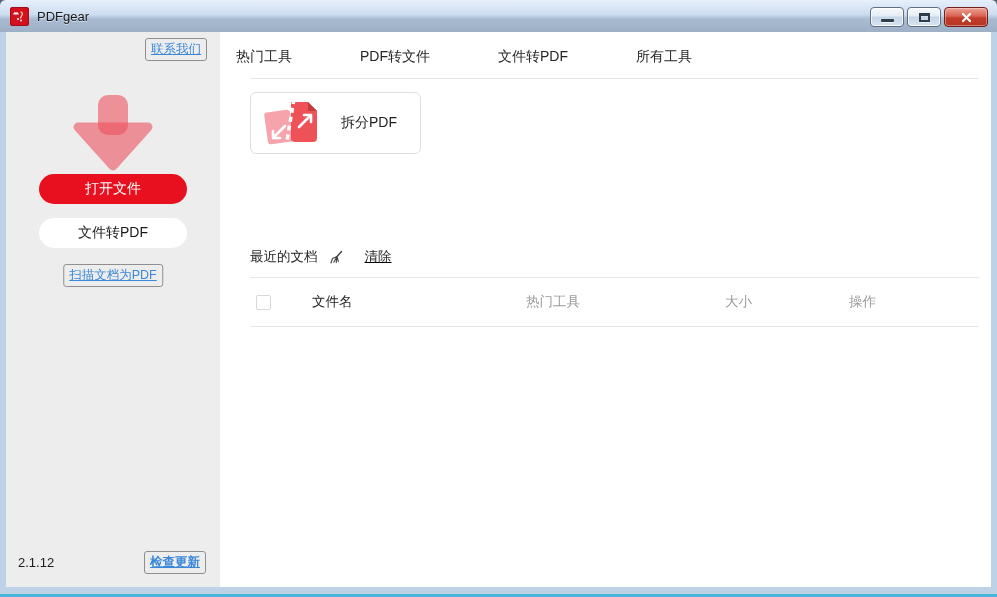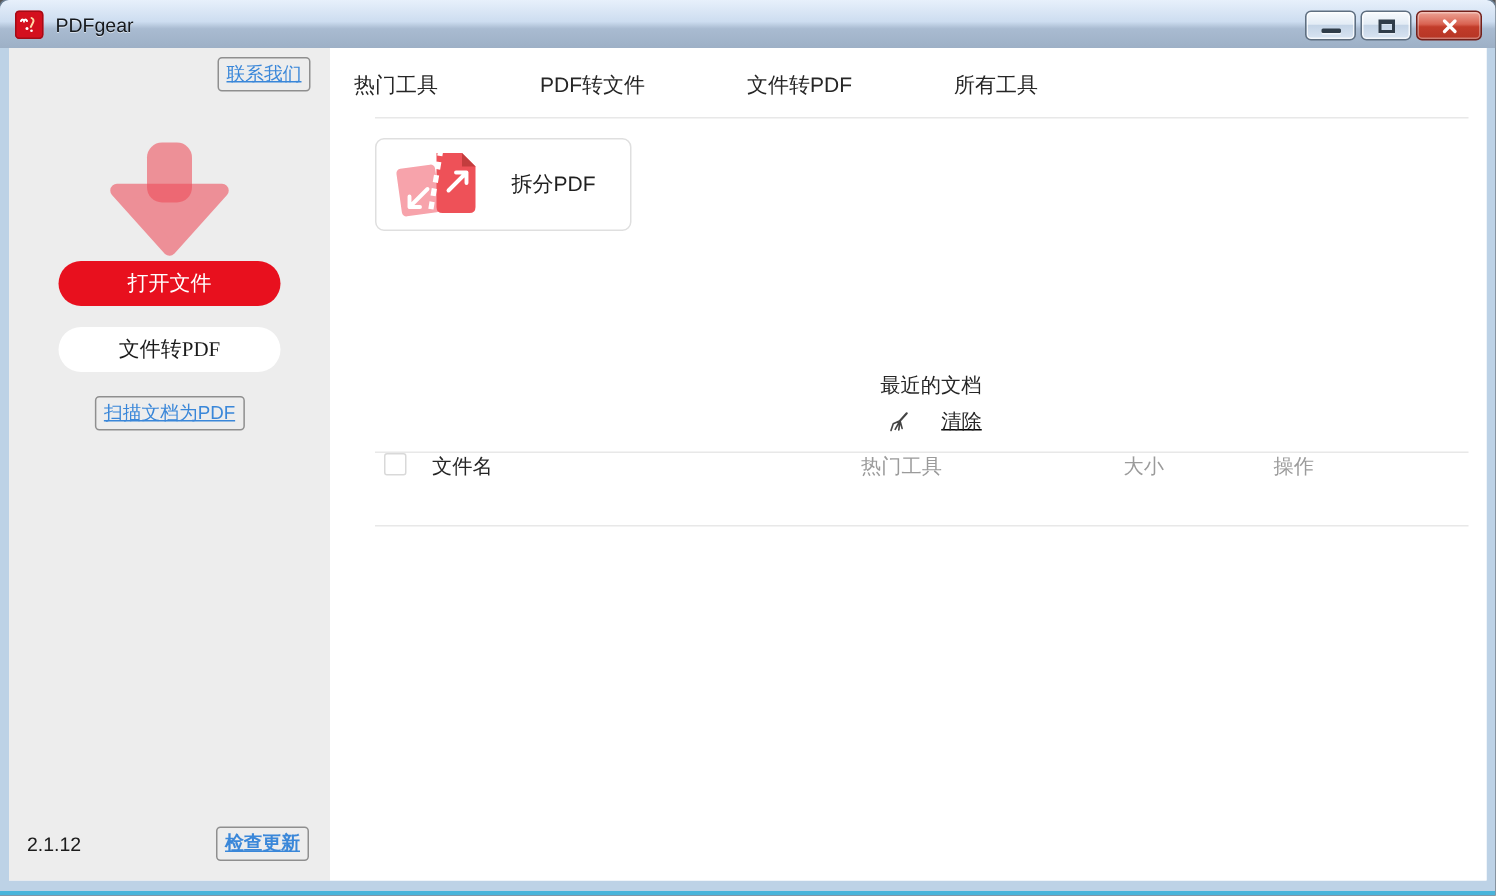--- a/index.html
+++ b/index.html
@@ -54,21 +54,21 @@
   
   .sidebar{ position:relative; width:214px; flex:0 0 214px; background:#ededed; }
   .boxed-link{
     display:inline-block; font-size:12.5px; color:#3a87d9; text-decoration:underline;
     border:1px solid #8f8f8f; border-radius:3px; padding:2px 5px; cursor:pointer;
     line-height:1.35; white-space:nowrap;
   }
   .contact-link{ position:absolute; top:6px; right:13px; }
   .arrow-art{ position:absolute; top:62px; left:50%; transform:translateX(-50%); }
   .btn{ position:absolute; left:33px; width:148px; height:30px; border:none;
-    border-radius:15px; font-size:14px; cursor:pointer; font-family:Liberation Serif, serif; }
+    border-radius:15px; font-size:14px; cursor:pointer; font-family:Liberation Sans, sans-serif; }
   .btn-open{ top:142px; background:#e8101e; color:#fff; }
   .btn-new{ top:186px; background:#fff; color:#1a1a1a; }
   .scan-link{ position:absolute; top:232px; left:50%; transform:translateX(-50%); }
   .version{ position:absolute; left:12px; bottom:17px; font-size:13px; color:#1c1c1c; }
   .update-link{ position:absolute; right:14px; bottom:13px;font-weight:bold; }
 
   
   .main{ flex:1; position:relative; background:#fff; }
   .tabs{ display:flex; gap:68px; padding:14px 0 0 16px; height:46px; }
   .tab{ position:relative; font-size:14px; color:#262626; cursor:pointer; line-height:20px; white-space:nowrap; }
@@ -80,27 +80,27 @@
   .divider{ height:1px; background:#e8e8e8; margin:0 12px 0 30px; }
 
   .cards{ display:flex; gap:13px; margin:13px 0 0 30px; }
   .card{
     width:171px; height:62px; border:1px solid #dfdfdf; border-radius:6px;
     background:#fff; display:flex; align-items:center; gap:22px; padding-left:12px;
     cursor:pointer;
   }
   .card-label{ font-size:14px; color:#1f1f1f; }
 
-  .recent-head{ display:flex; align-items:center; gap:6px; margin:94px 0 0 30px;flex-direction:column; }
+  .recent-head{ display:flex; align-items:center; gap:6px; margin:94px 0 0 30px; }
   .recent-title{ font-size:13.5px; color:#262626; }
   .clear-btn{ display:flex; align-items:center; gap:21px; cursor:pointer; margin-left:4px;text-decoration:underline; }
   .clear-label{ font-size:13.5px; color:#262626; }
   .recent-head + .divider{ margin-top:11px; }
 
-  .table-head{ display:flex; height:48px; padding:0 12px 0 30px; }
+  .table-head{ display:flex; align-items:center; height:48px; padding:0 12px 0 30px;gap:24px; }
   .checkbox{ width:15px; height:15px; border:1.5px solid #d9d9d9; border-radius:2px;
     background:#fff; margin-left:6px; margin-right:17px; flex:0 0 auto; cursor:pointer; }
   .col{ font-size:13.5px; }
   .col-name{ flex:1; color:#262626; }
   .col-time{ width:175px; color:#9b9b9b; }
   .col-size{ width:100px; color:#9b9b9b; }
   .col-op{ width:130px; color:#9b9b9b; }
 </style>
 </head>
 <body>

